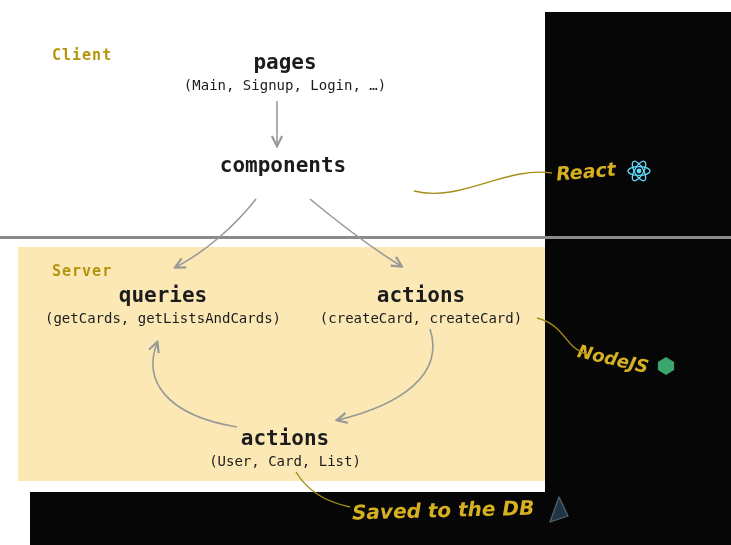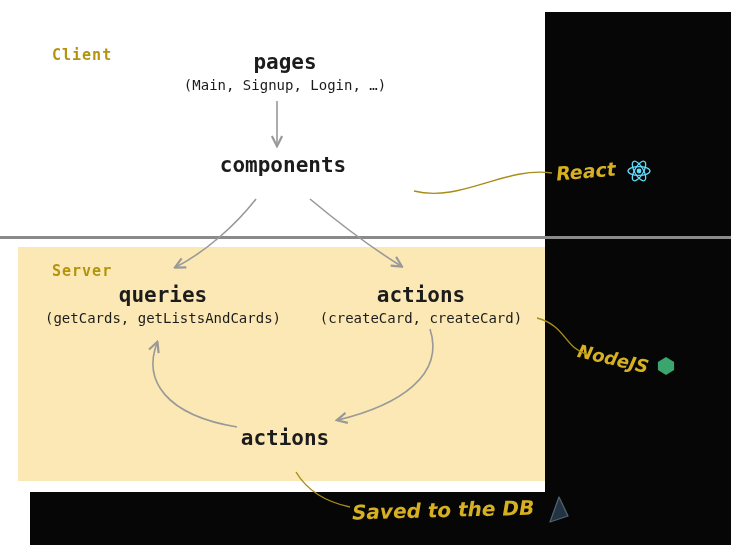--- a/index.html
+++ b/index.html
@@ -69,20 +69,21 @@
     <div class="subtitle">(getCards, getListsAndCards)</div>
   </div>
 
   <div class="node actions">
     <div class="title">actions</div>
     <div class="subtitle">(createCard, createCard)</div>
   </div>
 
   <div class="node entities">
     <div class="title">actions</div>
+    <div class="subtitle">(User, Card, List)</div>
   </div>
 
   <div class="annotation react">
     <span class="hand">React</span>
     <span class="icon-wrap">
       <svg width="28" height="26" viewBox="-14 -13 28 26">
         <circle r="2.4" fill="#61dafb"></circle>
         <ellipse rx="11" ry="4.4" fill="none" stroke="#61dafb" stroke-width="1.3"></ellipse>
         <ellipse rx="11" ry="4.4" fill="none" stroke="#61dafb" stroke-width="1.3" transform="rotate(60)"></ellipse>
         <ellipse rx="11" ry="4.4" fill="none" stroke="#61dafb" stroke-width="1.3" transform="rotate(120)"></ellipse>

